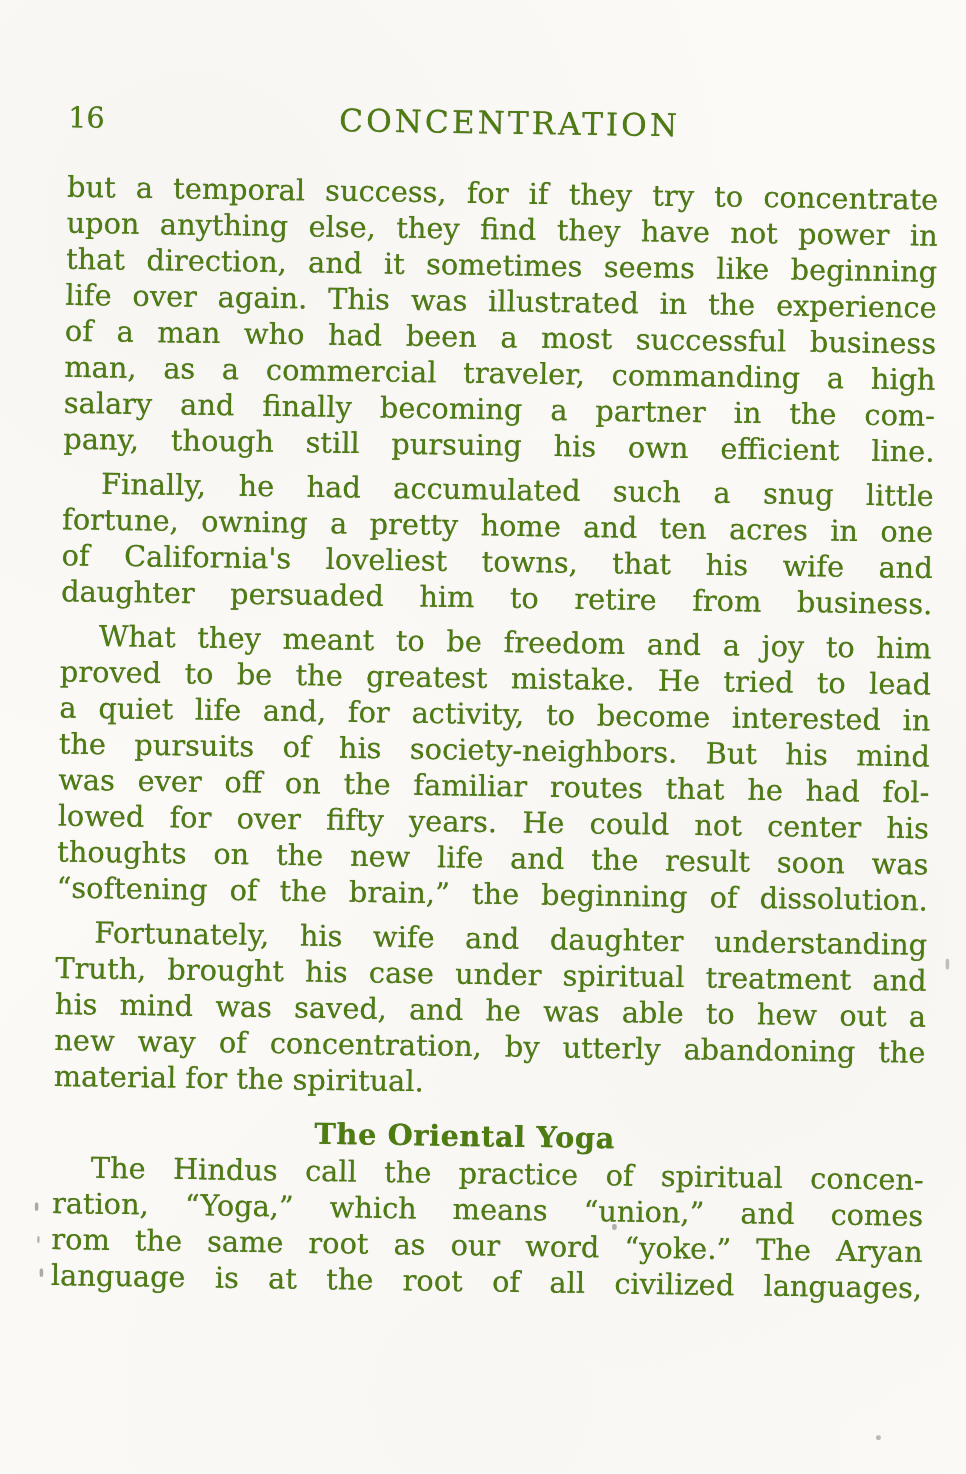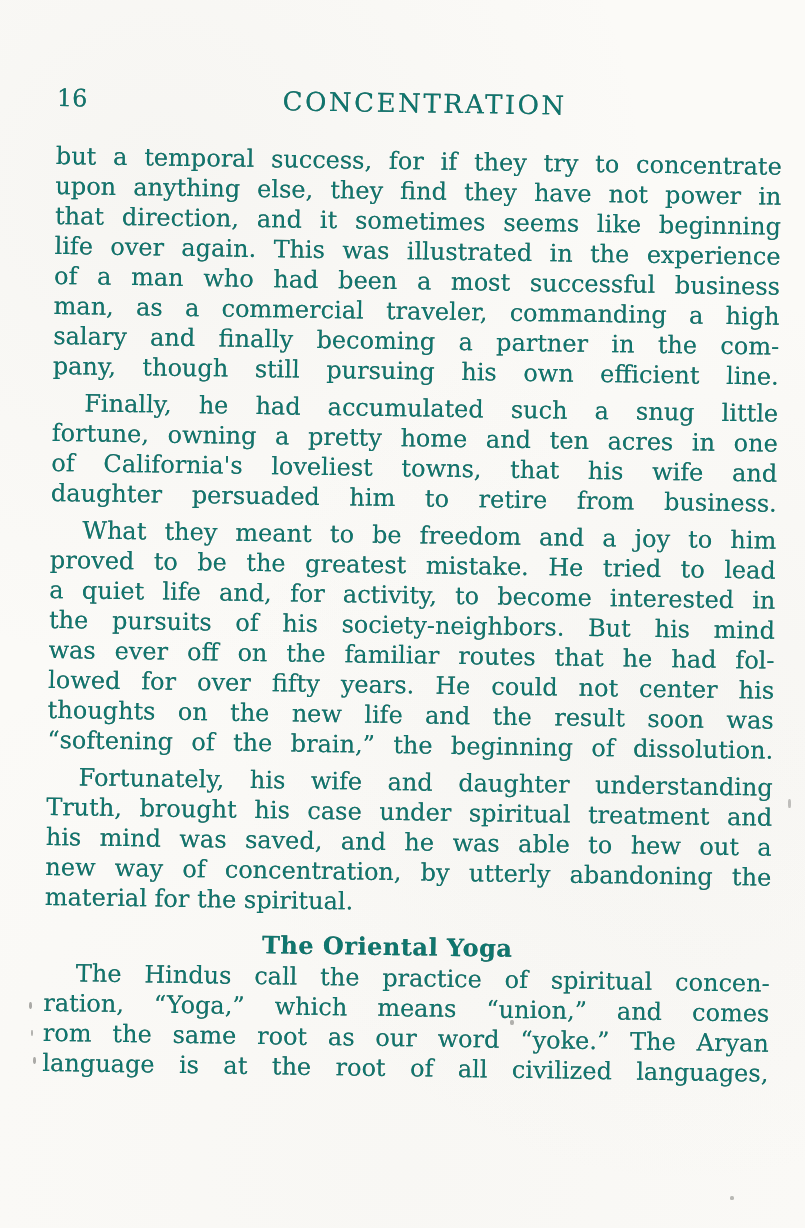--- a/index.html
+++ b/index.html
@@ -6,21 +6,21 @@
   body {
     width: 805px; height: 1228px;
     background: #ffffff;
     font-family: "DejaVu Serif", serif;
     overflow: hidden;
   }
   .page {
     position: relative;
     width: 805px; height: 1228px;
     background: #fbfaf7;
-    color: #0f766e;
+    color: #4d7c0f;
     overflow: hidden;
   }
   
   .page::before {
     content: "";
     position: absolute; inset: 0;
     background:
       radial-gradient(circle at 20% 15%, rgba(190,190,185,0.08), transparent 40%),
       radial-gradient(circle at 85% 60%, rgba(190,190,185,0.07), transparent 45%),
       radial-gradient(circle at 50% 95%, rgba(200,200,195,0.06), transparent 50%);

